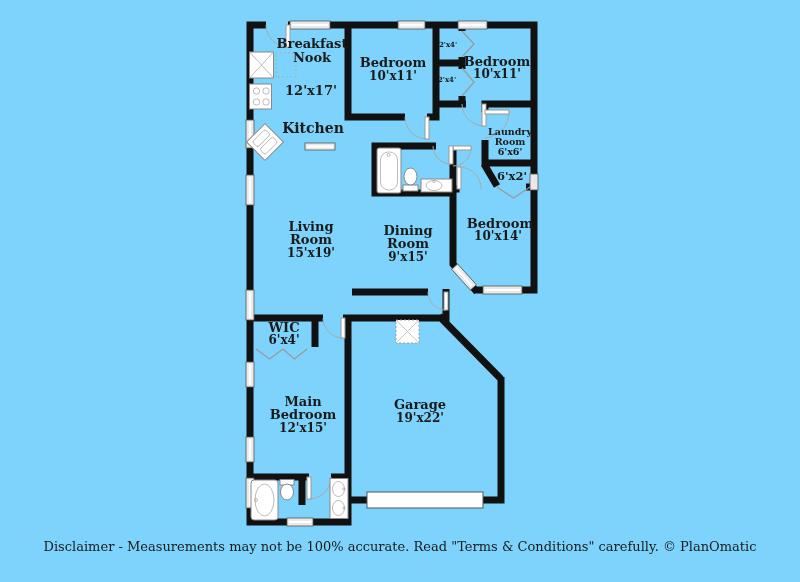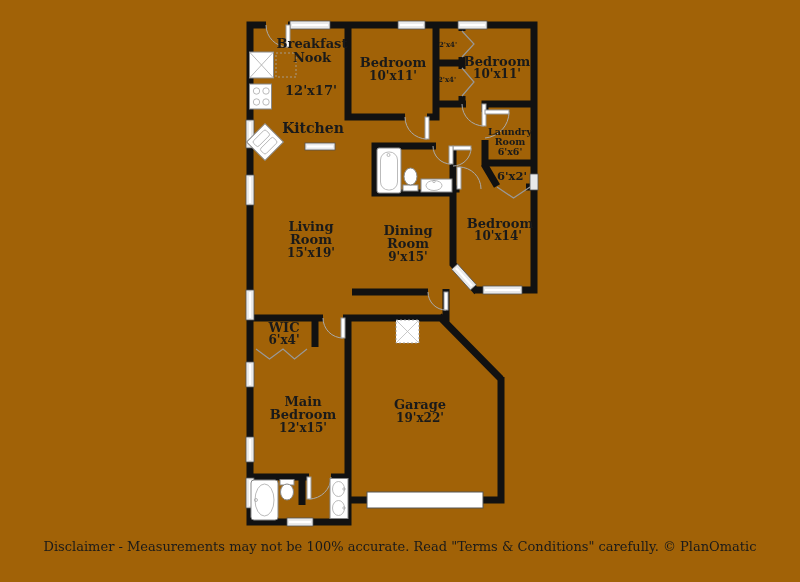--- a/index.html
+++ b/index.html
@@ -1,16 +1,16 @@
 <!DOCTYPE html>
 <html><head>
 <meta charset="utf-8">
 <style>
   html,body{margin:0;padding:0;background:#ffffff;}
-  .stage{position:relative;width:800px;height:582px;background:#a16207;overflow:hidden;}
+  .stage{position:relative;width:800px;height:582px;background:#7dd3fc;overflow:hidden;}
   svg{display:block;}
   .lbl{font-family:"DejaVu Serif",serif;font-weight:bold;fill:#1a1a1a;text-anchor:middle;}
   .s14{font-size:14px;}
   .s13{font-size:13px;}
   .s12{font-size:12px;}
   .s11{font-size:11.5px;}
   .s9{font-size:9.5px;}
   .s7{font-size:7px;}
   .disc{font-family:"DejaVu Serif",serif;font-weight:normal;font-size:13px;fill:#1a1a1a;text-anchor:middle;}
   .wall{stroke:#111111;stroke-width:7;fill:none;stroke-linecap:butt;}

